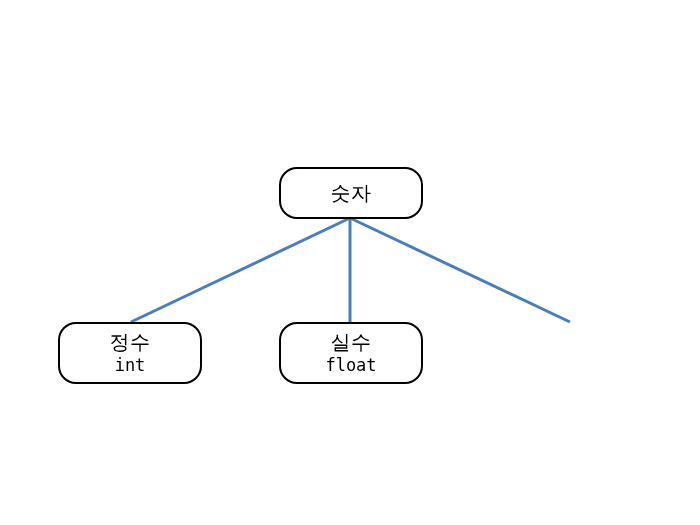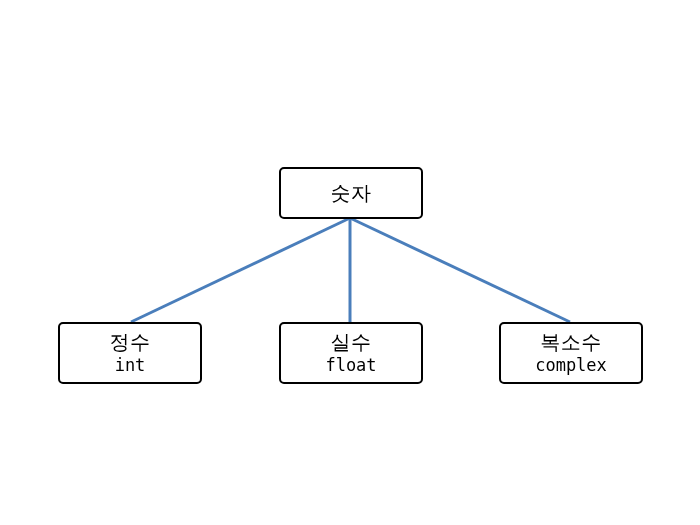--- a/index.html
+++ b/index.html
@@ -32,21 +32,21 @@
     height: 525px;
     z-index: 1;
   }
 
   .node {
     position: absolute;
     z-index: 2;
     box-sizing: border-box;
     background: #ffffff;
     border: 2.5px solid #000000;
-    border-radius: 5px;
+    border-radius: 18px;
     display: flex;
     flex-direction: column;
     align-items: center;
     justify-content: center;
     text-align: center;
     color: #000000;
   }
 
   .node-label-ko {
     font-family: "DejaVu Sans", "Liberation Sans", sans-serif;
@@ -111,18 +111,14 @@
   <div class="node" id="node-float">
     <span class="node-label-ko">실수</span>
     <span class="node-label-en">float</span>
   </div>
 
   <div class="node" id="node-int">
     <span class="node-label-ko">정수</span>
     <span class="node-label-en">int</span>
   </div>
 
-  <div class="node" id="node-complex">
-    <span class="node-label-ko">복소수</span>
-    <span class="node-label-en">complex</span>
-  </div>
 
 </div>
 
 </body></html>

